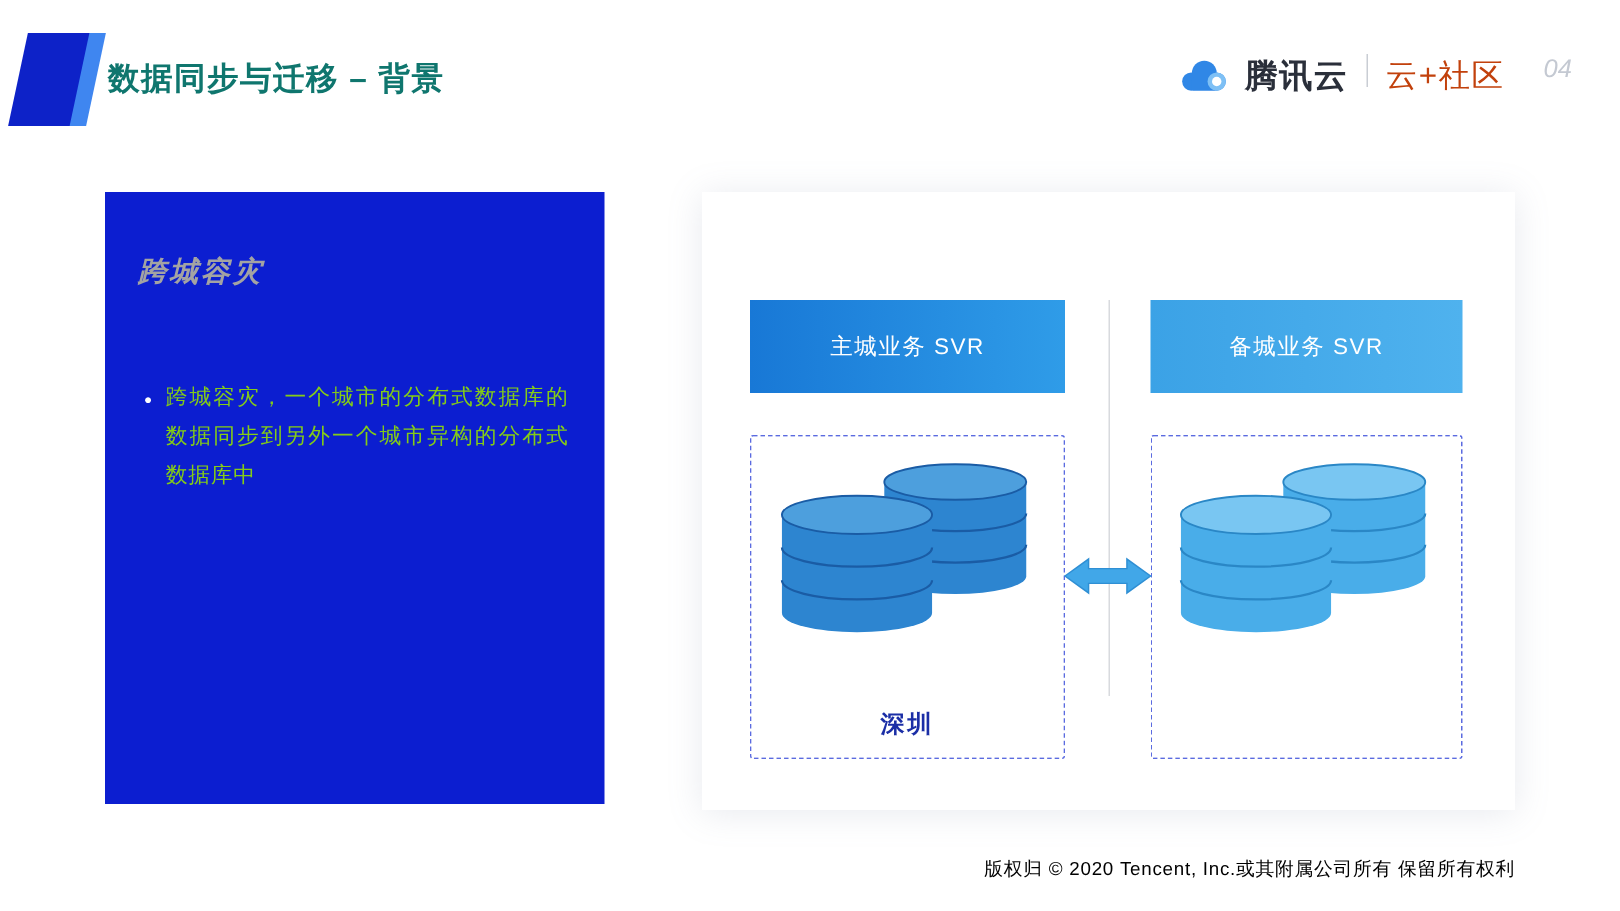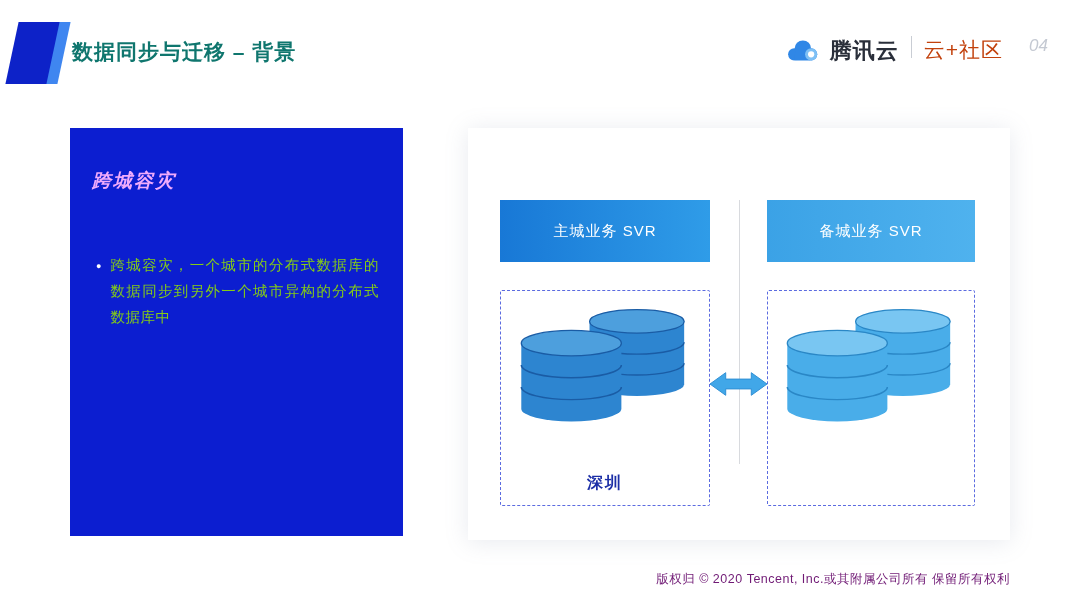--- a/index.html
+++ b/index.html
@@ -29,21 +29,21 @@
   .community-name { font-size:21px; color:#c2410c; letter-spacing:1px; }
   .page-number { font-size:17px; color:#c4c9d2; margin-left:26px; font-style:italic; }
 
   
   .info-panel {
     position:absolute; left:70px; top:128px; width:333px; height:408px;
     background:#0c1ed0; padding:40px 24px 0 22px;
   }
   .panel-heading {
     font-size:19px; font-weight:bold; font-style:italic;
-    color:#f0abfc; letter-spacing:2px;
+    color:#a3a3a3; letter-spacing:2px;
   }
   .bullet-row { display:flex; margin-top:58px; }
   .bullet-dot { color:#ffffff; font-size:9px; line-height:26px; margin:1px 9px 0 4px; flex:0 0 auto; }
   .bullet-text {
     color:#84cc16; font-size:14.5px; line-height:26px;
     text-align:justify; letter-spacing:0.5px;
   }
 
   
   .diagram-panel {
@@ -72,21 +72,21 @@
     position:absolute; bottom:11px; left:0; width:100%;
     text-align:center; font-size:16px; font-weight:bold;
     color:#1b2ea6; letter-spacing:2px;
   }
 
   .sync-arrow { position:absolute; left:241px; top:243px; width:59px; height:26px; }
 
   
   .copyright {
     position:absolute; right:70px; bottom:19px;
-    font-size:12.5px; color:#701a75; letter-spacing:0.5px;
+    font-size:12.5px; color:#000000; letter-spacing:0.5px;
   }
 </style>
 </head>
 <body>
 
 <div class="slide">
 
   <div class="deco">
     <div class="deco-light"></div>
     <div class="deco-dark"></div>

